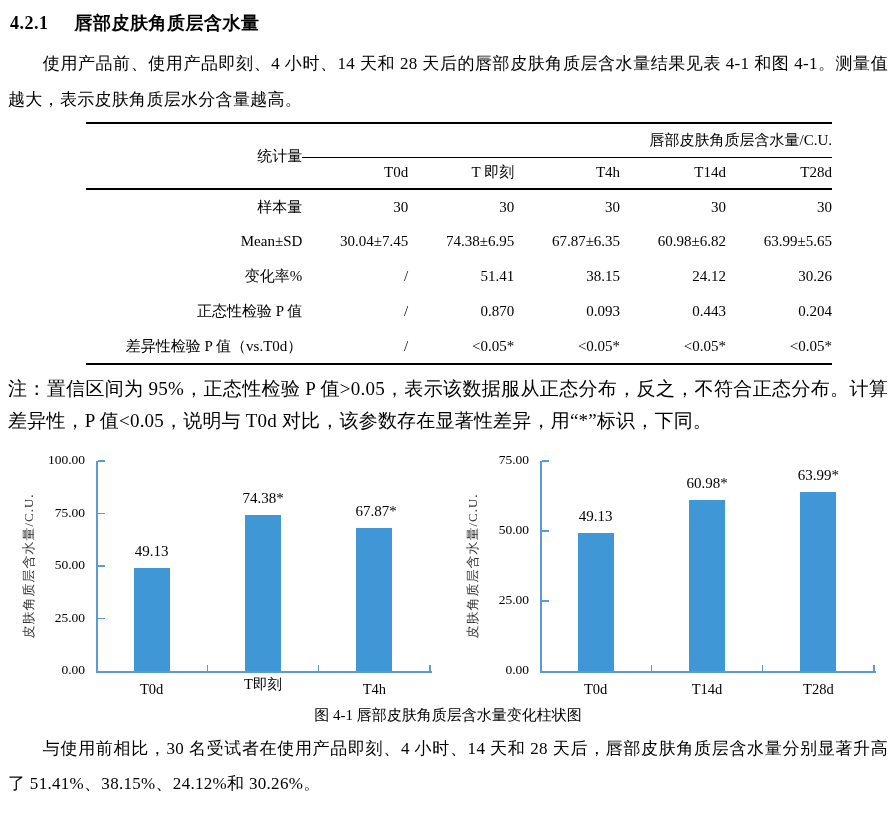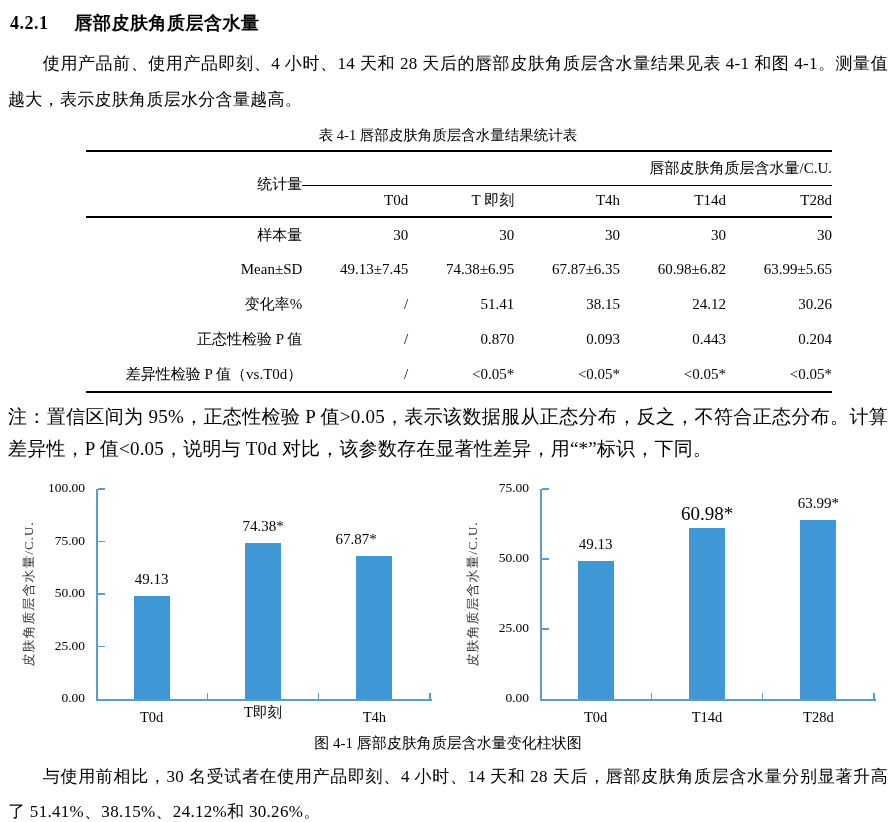--- a/index.html
+++ b/index.html
@@ -62,21 +62,20 @@
 <body>
 
 <div class="page">
 
   <div class="heading">
     <span class="hnum">4.2.1</span><span>唇部皮肤角质层含水量</span>
   </div>
 
   <p class="para para1">使用产品前、使用产品即刻、4 小时、14 天和 28 天后的唇部皮肤角质层含水量结果见表 4-1 和图 4-1。测量值越大，表示皮肤角质层水分含量越高。</p>
 
-  <div class="tbl-caption">表 4-1 唇部皮肤角质层含水量结果统计表</div>
 
   <table class="stats">
     <colgroup>
       <col class="c-label">
         <col class="c-data">
         <col class="c-data">
         <col class="c-data">
         <col class="c-data">
         <col class="c-data">
     </colgroup>
@@ -97,21 +96,21 @@
       <tr>
         <th>样本量</th>
         <td>30</td>
         <td>30</td>
         <td>30</td>
         <td>30</td>
         <td>30</td>
       </tr>
       <tr>
         <th>Mean±SD</th>
-        <td>49.13±7.45</td>
+        <td>30.04±7.45</td>
         <td>74.38±6.95</td>
         <td>67.87±6.35</td>
         <td>60.98±6.82</td>
         <td>63.99±5.65</td>
       </tr>
       <tr>
         <th>变化率%</th>
         <td>/</td>
         <td>51.41</td>
         <td>38.15</td>
@@ -155,41 +154,41 @@
         <div style="position: absolute; left: 84px; top: 224px; width: 336px; height: 2px; background: rgb(91, 155, 213);"></div>
         <div style="position: absolute; left: 121.667px; top: 120.827px; width: 36px; height: 103.173px; background: rgb(63, 151, 214);"></div>
         <div style="position: absolute; left: 139.667px; top: 95.827px; transform: translateX(-50%); font-size: 15px; white-space: nowrap;">49.13</div>
         <div style="position: absolute; left: 139.667px; top: 234px; transform: translateX(-50%); font-size: 14.5px; white-space: nowrap;">T0d</div>
         <div style="position: absolute; left: 194.583px; top: 218px; width: 1.5px; height: 6px; background: rgb(91, 155, 213);"></div>
         <div style="position: absolute; left: 233px; top: 67.802px; width: 36px; height: 156.198px; background: rgb(63, 151, 214);"></div>
         <div style="position: absolute; left: 251px; top: 42.802px; transform: translateX(-50%); font-size: 15px; white-space: nowrap;">74.38*</div>
         <div style="position: absolute; left: 251px; top: 228px; transform: translateX(-50%); font-size: 14.5px; white-space: nowrap;">T即刻</div>
         <div style="position: absolute; left: 305.917px; top: 218px; width: 1.5px; height: 6px; background: rgb(91, 155, 213);"></div>
         <div style="position: absolute; left: 344.333px; top: 81.473px; width: 36px; height: 142.527px; background: rgb(63, 151, 214);"></div>
-        <div style="position: absolute; left: 344px; top: 56.473px; transform: translateX(-50%); font-size: 15px; white-space: nowrap;">67.87*</div>
+        <div style="position: absolute; left: 364px; top: 56.473px; transform: translateX(-50%); font-size: 15px; white-space: nowrap;">67.87*</div>
         <div style="position: absolute; left: 362.333px; top: 234px; transform: translateX(-50%); font-size: 14.5px; white-space: nowrap;">T4h</div>
         <div style="position: absolute; left: 417.25px; top: 218px; width: 1.5px; height: 6px; background: rgb(91, 155, 213);"></div>
       </div>
     <div class="chart">
         <div style="position: absolute; left: 17px; top: 119px; transform: translate(-50%, -50%) rotate(-90deg); white-space: nowrap; font-size: 13px; letter-spacing: 1px; color: rgb(51, 51, 51);">皮肤角质层含水量/C.U.</div>
         <div style="position: absolute; left: 0px; width: 73px; top: 215px; text-align: right; font-size: 13.5px;">0.00</div>
         <div style="position: absolute; left: 0px; width: 73px; top: 145px; text-align: right; font-size: 13.5px;">25.00</div>
         <div style="position: absolute; left: 86px; top: 153.25px; width: 7px; height: 1.5px; background: rgb(91, 155, 213);"></div>
         <div style="position: absolute; left: 0px; width: 73px; top: 75px; text-align: right; font-size: 13.5px;">50.00</div>
         <div style="position: absolute; left: 86px; top: 83.25px; width: 7px; height: 1.5px; background: rgb(91, 155, 213);"></div>
         <div style="position: absolute; left: 0px; width: 73px; top: 5px; text-align: right; font-size: 13.5px;">75.00</div>
         <div style="position: absolute; left: 86px; top: 13.25px; width: 7px; height: 1.5px; background: rgb(91, 155, 213);"></div>
         <div style="position: absolute; left: 84px; top: 14px; width: 2px; height: 210px; background: rgb(91, 155, 213);"></div>
         <div style="position: absolute; left: 84px; top: 224px; width: 336px; height: 2px; background: rgb(91, 155, 213);"></div>
         <div style="position: absolute; left: 121.667px; top: 86.436px; width: 36px; height: 137.564px; background: rgb(63, 151, 214);"></div>
         <div style="position: absolute; left: 139.667px; top: 61.436px; transform: translateX(-50%); font-size: 15px; white-space: nowrap;">49.13</div>
         <div style="position: absolute; left: 139.667px; top: 234px; transform: translateX(-50%); font-size: 14.5px; white-space: nowrap;">T0d</div>
         <div style="position: absolute; left: 194.583px; top: 218px; width: 1.5px; height: 6px; background: rgb(91, 155, 213);"></div>
         <div style="position: absolute; left: 233px; top: 53.256px; width: 36px; height: 170.744px; background: rgb(63, 151, 214);"></div>
-        <div style="position: absolute; left: 251px; top: 28.256px; transform: translateX(-50%); font-size: 19px; white-space: nowrap;">60.98*</div>
+        <div style="position: absolute; left: 251px; top: 28.256px; transform: translateX(-50%); font-size: 15px; white-space: nowrap;">60.98*</div>
         <div style="position: absolute; left: 251px; top: 234px; transform: translateX(-50%); font-size: 14.5px; white-space: nowrap;">T14d</div>
         <div style="position: absolute; left: 305.917px; top: 218px; width: 1.5px; height: 6px; background: rgb(91, 155, 213);"></div>
         <div style="position: absolute; left: 344.333px; top: 44.828px; width: 36px; height: 179.172px; background: rgb(63, 151, 214);"></div>
         <div style="position: absolute; left: 362.333px; top: 19.828px; transform: translateX(-50%); font-size: 15px; white-space: nowrap;">63.99*</div>
         <div style="position: absolute; left: 362.333px; top: 234px; transform: translateX(-50%); font-size: 14.5px; white-space: nowrap;">T28d</div>
         <div style="position: absolute; left: 417.25px; top: 218px; width: 1.5px; height: 6px; background: rgb(91, 155, 213);"></div>
       </div>
   </div>
 
   <div class="fig-caption">图 4-1 唇部皮肤角质层含水量变化柱状图</div>

